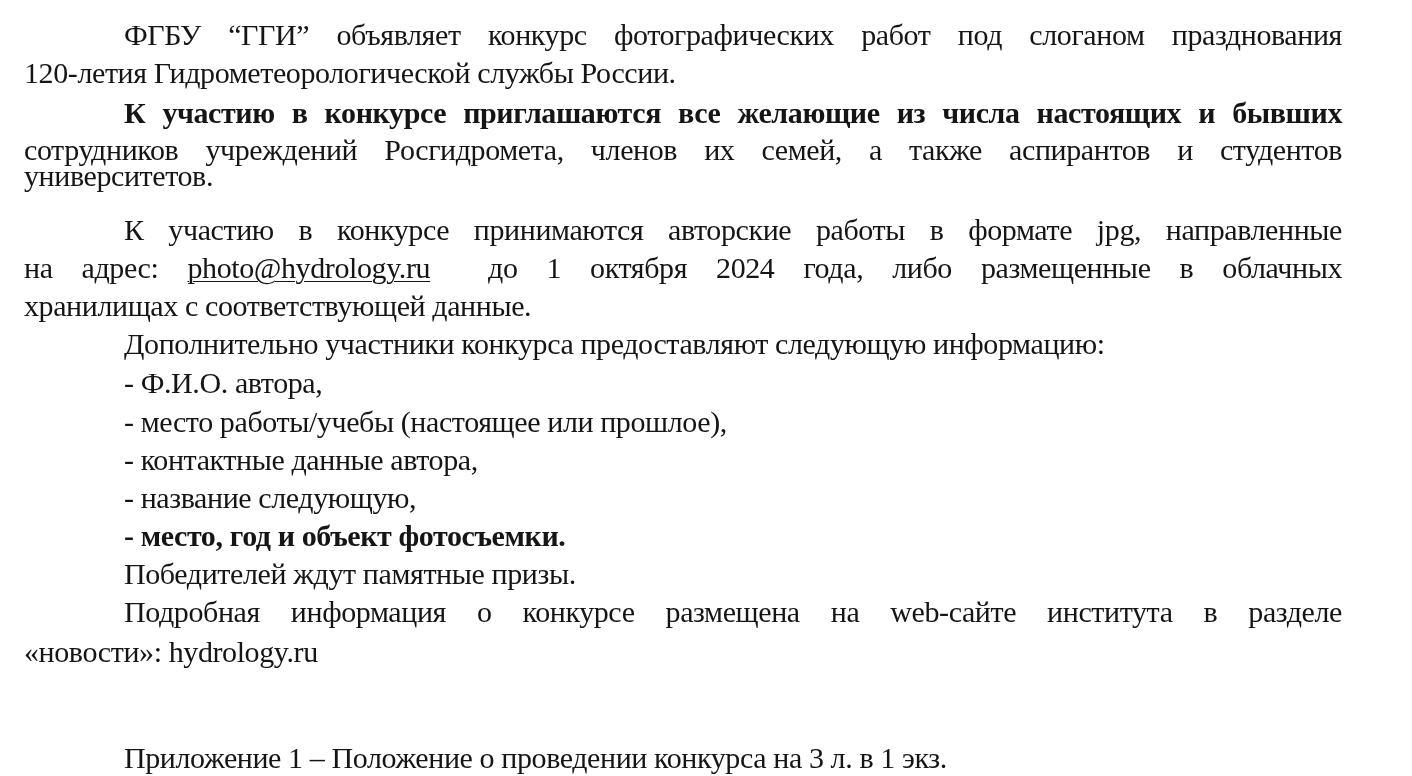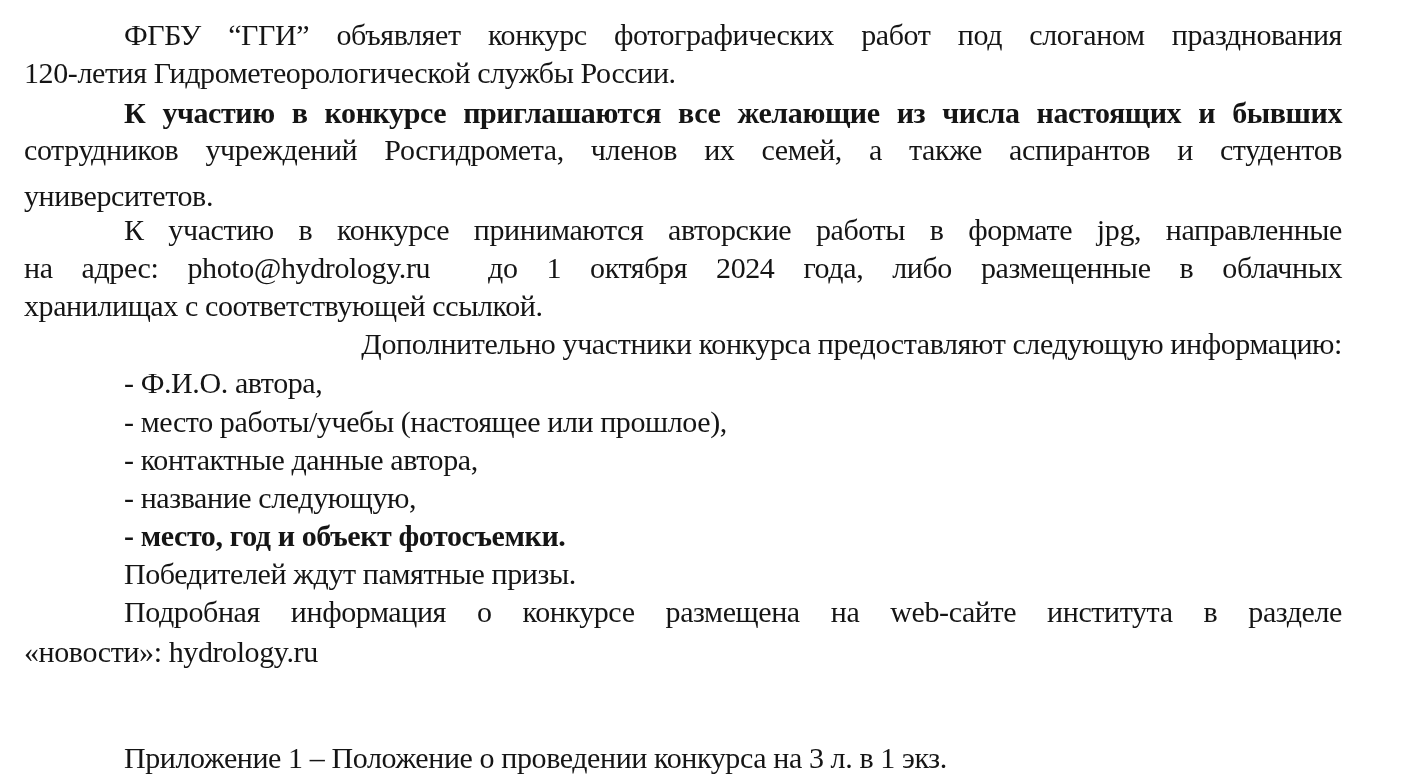--- a/index.html
+++ b/index.html
@@ -32,43 +32,44 @@
       white-space: nowrap;
       letter-spacing: -0.4px;
       transform-origin: 0 50%;
     }
     .justify {
       text-align: justify;
       text-align-last: justify;
     }
     .indent { padding-left: 100px; box-sizing: border-box; }
     .email {
+      text-decoration: underline;
       text-decoration-thickness: 1px;
       text-underline-offset: 3px;
       color: #151515;
     }
     .list-item { padding-left: 100px; box-sizing: border-box; }
   </style>
 </head>
 <body>
 
 <div class="page">
 
   <div class="line justify indent" style="top:16px;">ФГБУ “ГГИ” объявляет конкурс фотографических работ под слоганом празднования</div>
   <div class="line" style="top:54px;">120-летия Гидрометеорологической службы России.</div>
 
   <div class="line justify indent" style="top:94px;font-weight:bold;">К участию в конкурсе приглашаются все желающие из числа настоящих и бывших</div>
   <div class="line justify" style="top:131px;">сотрудников учреждений Росгидромета, членов их семей, а также аспирантов и студентов</div>
-  <div class="line" style="top:177px;">университетов.</div>
+  <div class="line" style="top:157px;">университетов.</div>
 
   <div class="line justify indent" style="top:211px;">К участию в конкурсе принимаются авторские работы в формате jpg, направленные</div>
   <div class="line justify" style="top:249px;"><span>на адрес:</span> <a class="email">photo@hydrology.ru</a> &nbsp;<span>до  1 октября 2024 года, либо размещенные в облачных</span></div>
-  <div class="line" style="top:287px;">хранилищах с соответствующей ссылкой.</div>
+  <div class="line" style="top:287px;">хранилищах с соответствующей данные.</div>
 
-  <div class="line indent" style="top:325px;text-align:right;">Дополнительно участники конкурса предоставляют следующую информацию:</div>
+  <div class="line indent" style="top:325px;">Дополнительно участники конкурса предоставляют следующую информацию:</div>
   <div class="line list-item" style="top:364px;">- Ф.И.О. автора,</div>
   <div class="line list-item" style="top:403px;">- место работы/учебы (настоящее или прошлое),</div>
   <div class="line list-item" style="top:441px;">- контактные данные автора,</div>
   <div class="line list-item" style="top:479px;">- название следующую,</div>
   <div class="line list-item" style="top:517px;font-weight:bold;">- место, год и объект фотосъемки.</div>
 
   <div class="line indent" style="top:555px;">Победителей ждут памятные призы.</div>
 
   <div class="line justify indent" style="top:593px;">Подробная информация о конкурсе размещена на web-сайте института в разделе</div>
   <div class="line" style="top:633px;"><span>«новости»:</span> <span>hydrology.ru</span></div>

